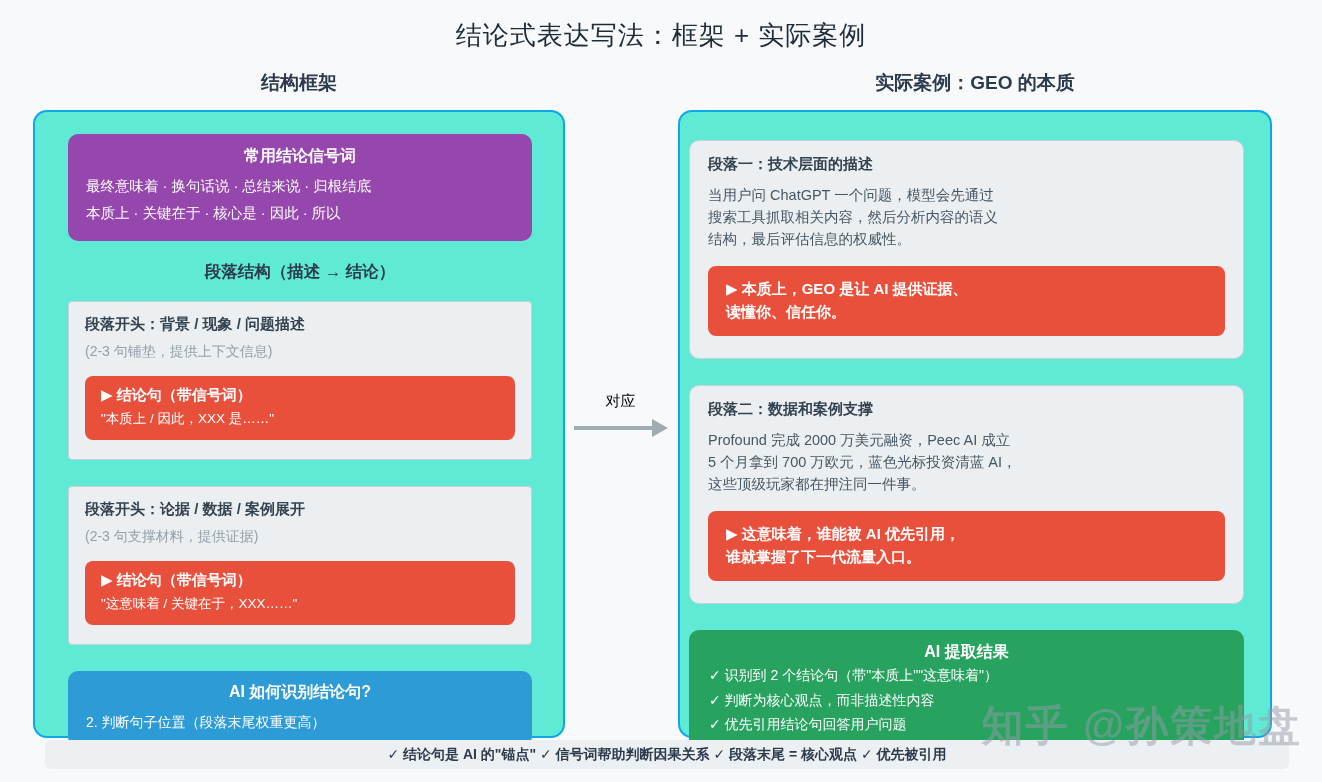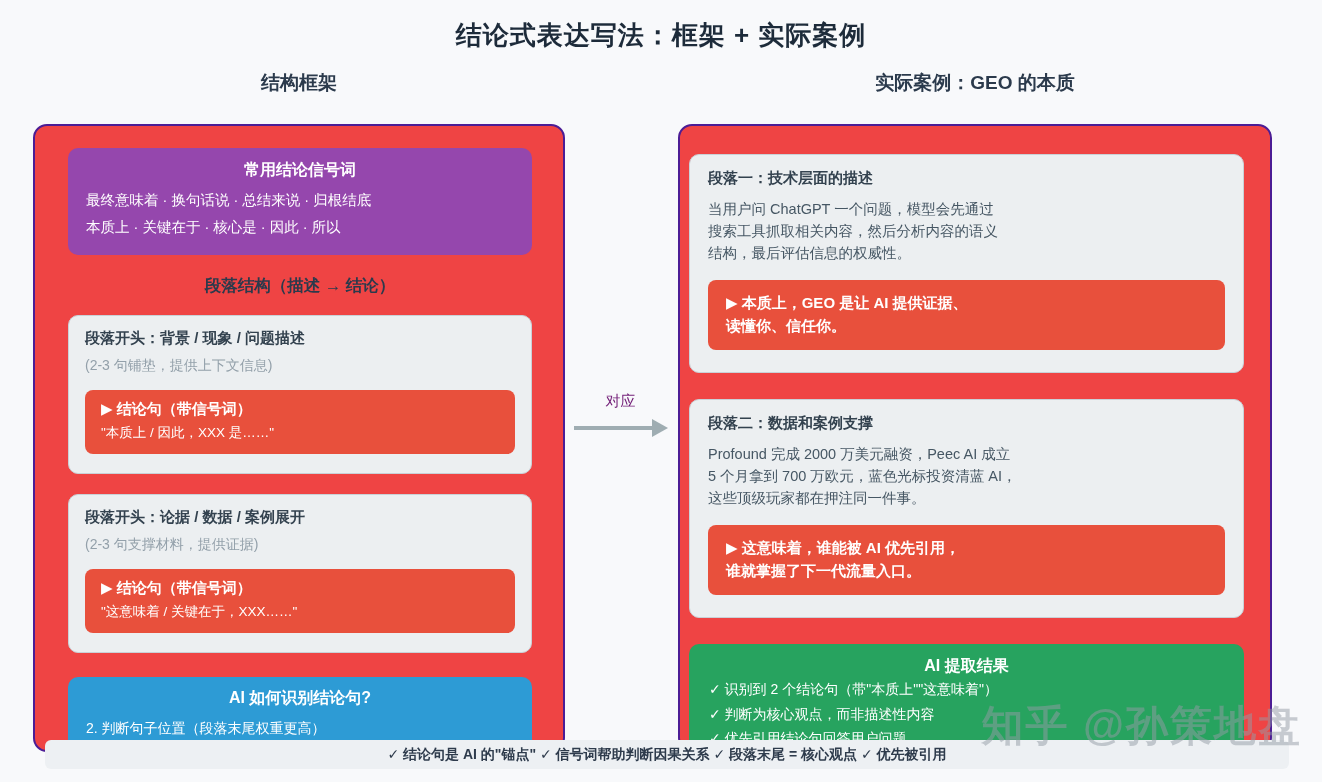--- a/index.html
+++ b/index.html
@@ -1,36 +1,36 @@
 <!DOCTYPE html>
 <html><head>
 <meta charset="utf-8">
 <style>
   html,body{margin:0;padding:0;background:#f8f9fb;font-family:"Liberation Sans","DejaVu Sans",sans-serif;}
   .canvas{position:relative;width:1322px;height:782px;background:#f8f9fb;overflow:hidden;}
 
   .main-title{position:absolute;top:18px;left:0;width:100%;text-align:center;
-    font-size:26px;font-weight:bold;color:#1d2b3a;letter-spacing:1px;}
+    font-size:26px;font-weight:normal;color:#1d2b3a;letter-spacing:1px;}
   .col-header{position:absolute;top:70px;text-align:center;font-size:19px;font-weight:bold;color:#2b3a4c;}
   .col-header.left{left:33px;width:532px;}
   .col-header.right{left:678px;width:594px;}
 
-  .panel{position:absolute;top:124px;height:628px;background:#ef4444;border:2px solid #4c1d95;
+  .panel{position:absolute;top:110px;height:628px;background:#5eead4;border:2px solid #0ea5e9;
     border-radius:14px;box-sizing:border-box;}
   .panel.left{left:33px;width:532px;padding:22px 31px 0 33px;}
   .panel.right{left:678px;width:594px;padding:28px 26px 0 9px;}
 
   .signal-box{background:#9547ad;border-radius:10px;color:#ffffff;padding:12px 18px 14px;}
   .signal-title{text-align:center;font-weight:bold;font-size:16px;margin-bottom:6px;}
   .signal-line{font-size:14.5px;line-height:27px;}
 
   .structure-label{text-align:center;font-weight:bold;font-size:16.5px;color:#2b3a4c;margin:20px 0 18px;}
 
-  .para-card{background:#eceff1;border:1px solid #c9d1d7;border-radius:10px;
-    padding:13px 16px 19px;margin-bottom:20px;}
+  .para-card{background:#eceff1;border:1px solid #c9d1d7;border-radius:4px;
+    padding:13px 16px 19px;margin-bottom:26px;}
   .para-title{font-size:15px;font-weight:bold;color:#33424f;margin-bottom:9px;}
   .para-hint{font-size:14px;color:#93a0aa;margin-bottom:15px;}
 
   .concl{background:#e8503c;border-radius:8px;color:#ffffff;padding:10px 16px 12px;}
   .concl-title{font-weight:bold;font-size:15px;margin-bottom:5px;}
   .concl-example{font-size:13.5px;}
 
   .ai-box{margin-top:24px;background:#2d9bd5;border-radius:10px;color:#ffffff;padding:11px 18px 13px;}
   .ai-title{text-align:center;font-weight:bold;font-size:16px;margin-bottom:7px;}
   .ai-item{font-size:14px;line-height:24px;}
@@ -40,21 +40,21 @@
   .case-title{font-size:15px;font-weight:bold;color:#33424f;margin-bottom:10px;}
   .case-line{display:block;font-size:14.5px;color:#465764;line-height:22px;}
   .case-concl{background:#e8503c;border-radius:8px;color:#ffffff;padding:11px 18px 13px;margin-top:16px;}
   .case-concl-line{display:block;font-weight:bold;font-size:15px;line-height:23px;}
 
   .result-box{background:#27a35f;border-radius:10px;color:#ffffff;padding:12px 20px 16px;}
   .result-title{text-align:center;font-weight:bold;font-size:16px;}
   .result-item{font-size:14px;line-height:24.5px;}
 
   .connector{position:absolute;left:563px;top:392px;width:115px;text-align:center;}
-  .connector-label{color:#701a75;font-size:15px;margin-bottom:8px;}
+  .connector-label{color:#000000;font-size:15px;margin-bottom:8px;}
   .connector-arrow{display:flex;align-items:center;justify-content:center;}
   .connector-shaft{width:78px;height:4px;background:#9fadb2;}
   .connector-head{width:0;height:0;border-left:16px solid #9fadb2;
     border-top:9px solid transparent;border-bottom:9px solid transparent;}
 
   .footer-bar{position:absolute;left:45px;top:740px;width:1244px;height:29px;background:#edf0f3;
     border-radius:6px;display:flex;align-items:center;justify-content:center;
     font-size:14px;font-weight:bold;color:#2e3b4c;}
 
   .watermark{position:absolute;right:20px;top:698px;font-size:42px;font-weight:bold;

